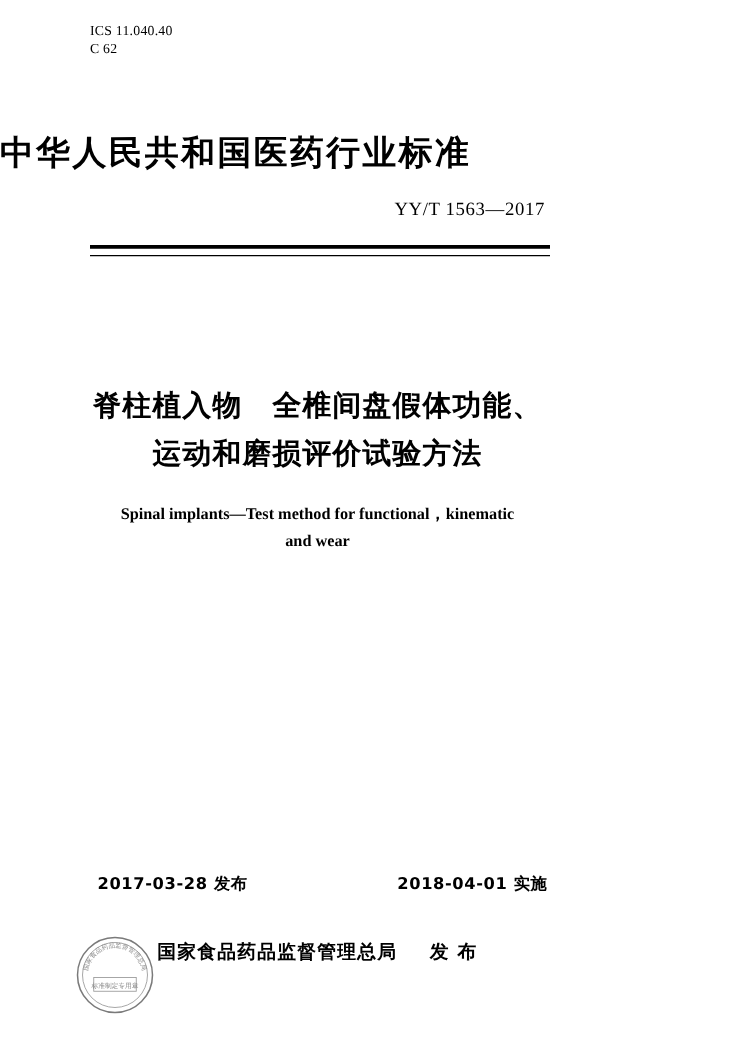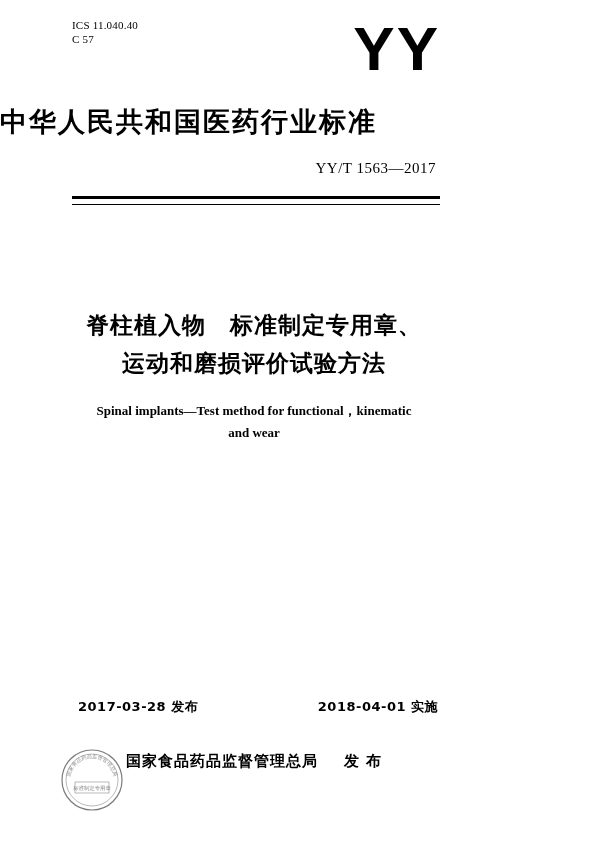--- a/index.html
+++ b/index.html
@@ -166,34 +166,33 @@
   }
   .seal svg { display: block; }
 </style>
 </head>
 <body>
 
 <div class="page">
 
   <div class="ics-block">
     <div>ICS 11.040.40</div>
-    <div>C 57</div>
-  </div>
-
-  <div class="yy-logo">YY</div>
+    <div>C 62</div>
+  </div>
+
 
   <div class="std-org">中华人民共和国医药行业标准</div>
 
   <div class="std-number">YY/T 1563—2017</div>
 
   <div class="rule-top"></div>
   <div class="rule-bottom"></div>
 
   <div class="title-cn">
-    <span>脊柱植入物　标准制定专用章、</span>
+    <span>脊柱植入物　全椎间盘假体功能、</span>
     <span class="line2">运动和磨损评价试验方法</span>
   </div>
 
   <div class="title-en">
     <span>Spinal implants—Test method for functional，kinematic and wear</span>
   </div>
 
   <div class="date-issue">2017-03-28 发布</div>
   <div class="date-impl">2018-04-01 实施</div>
 

